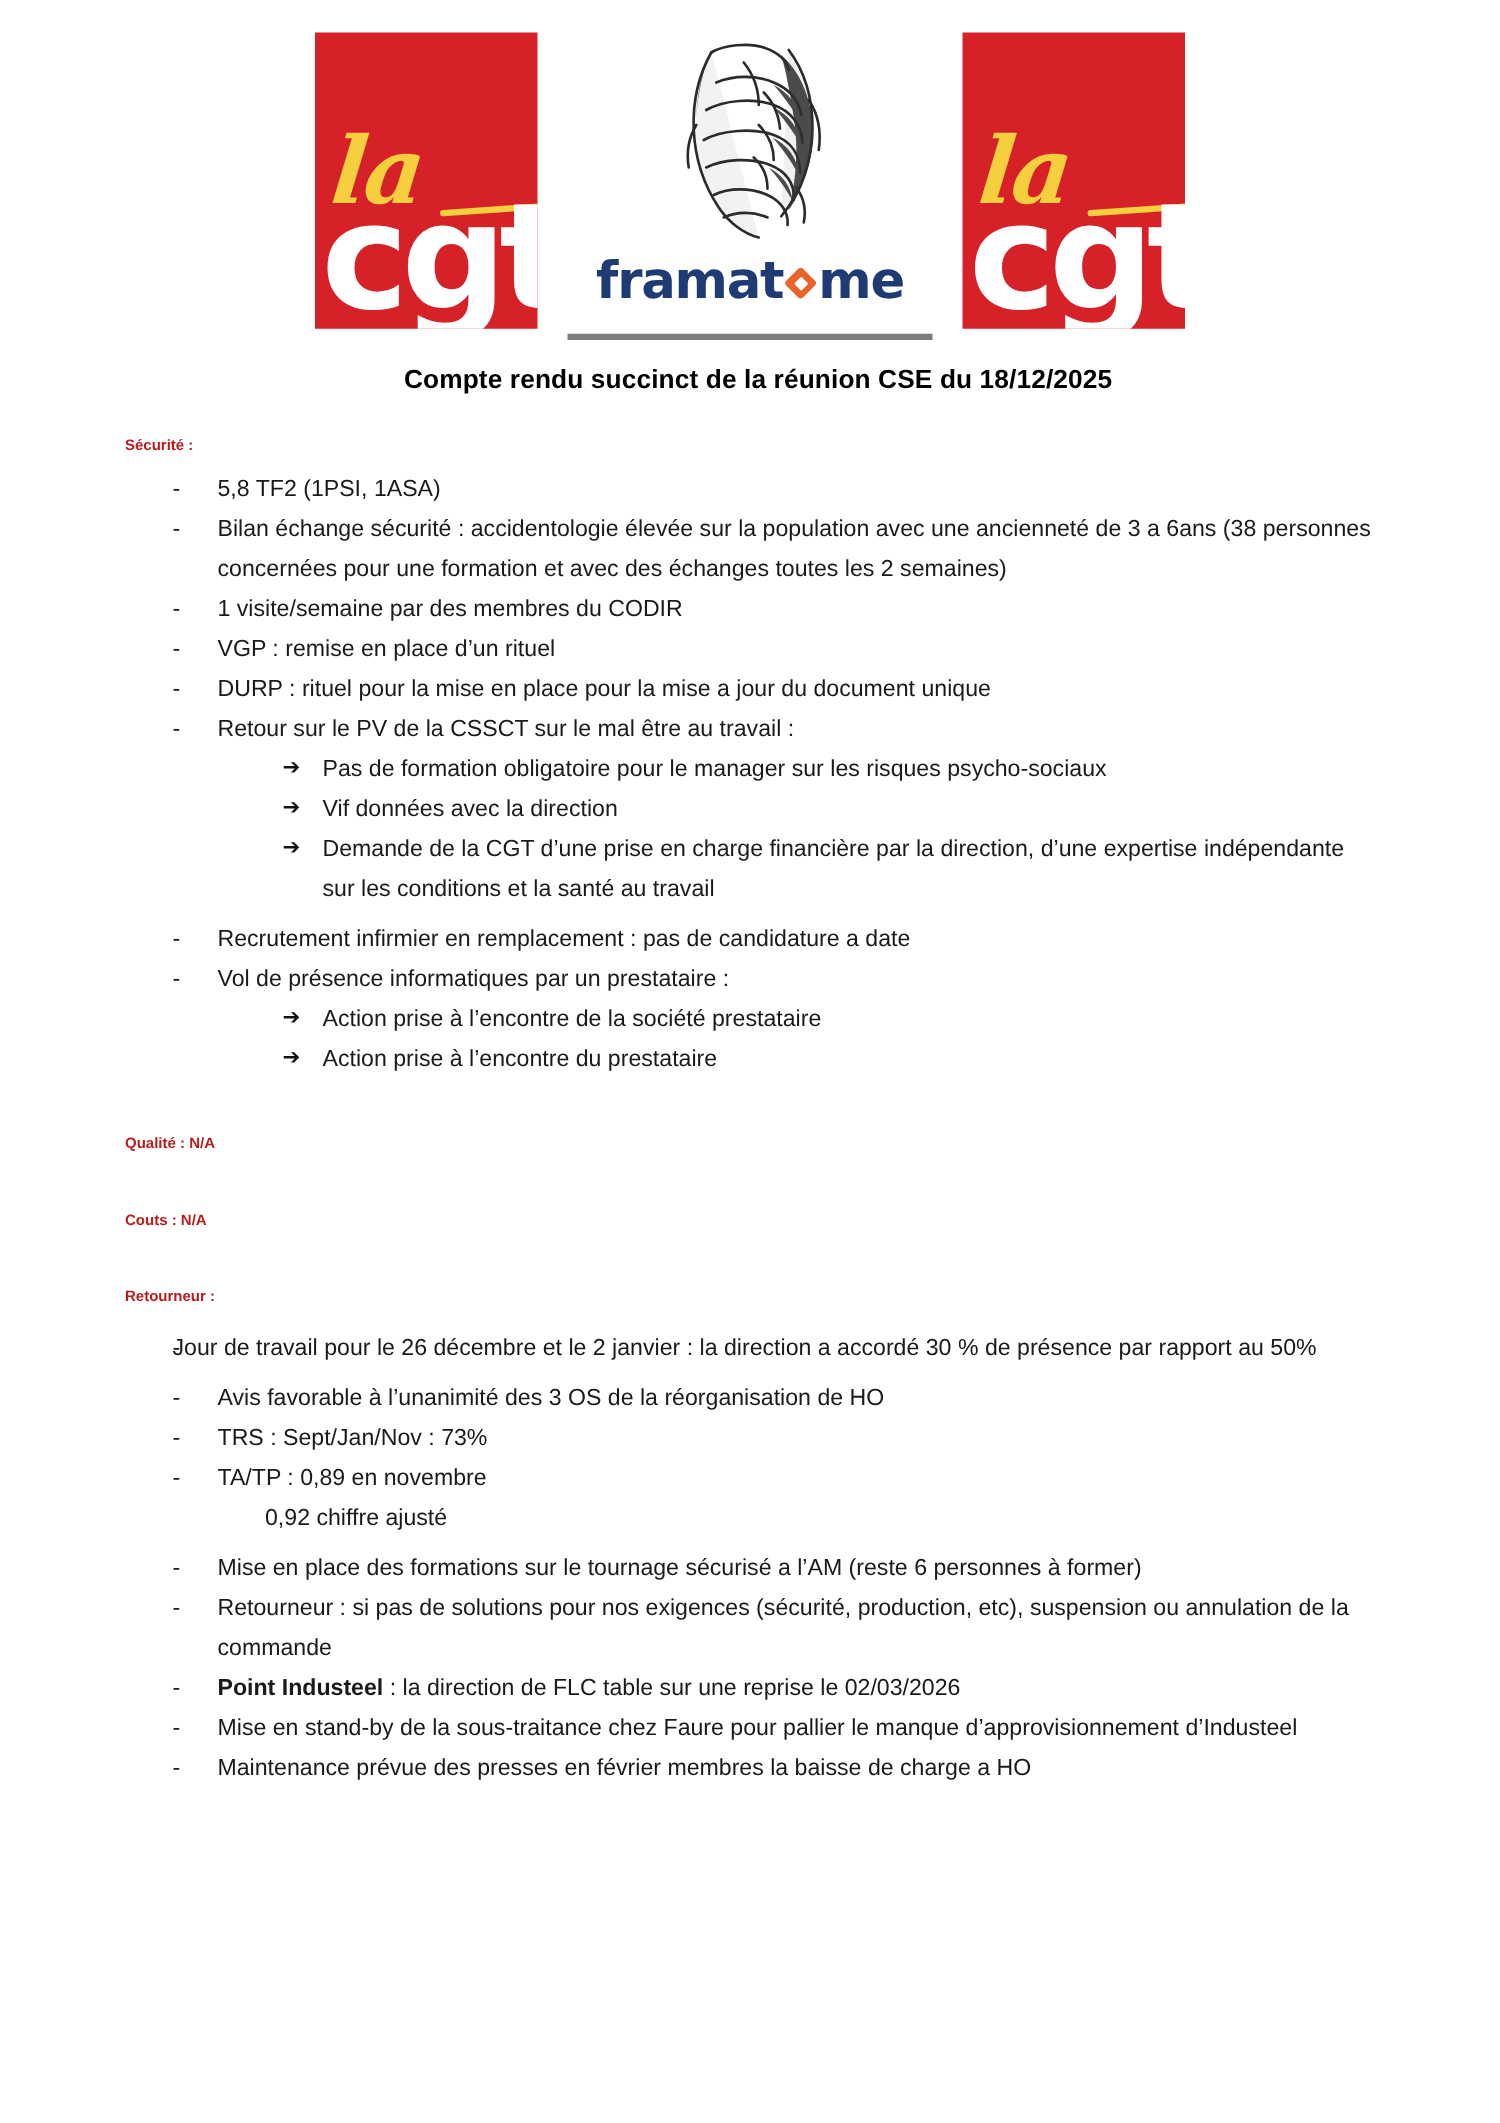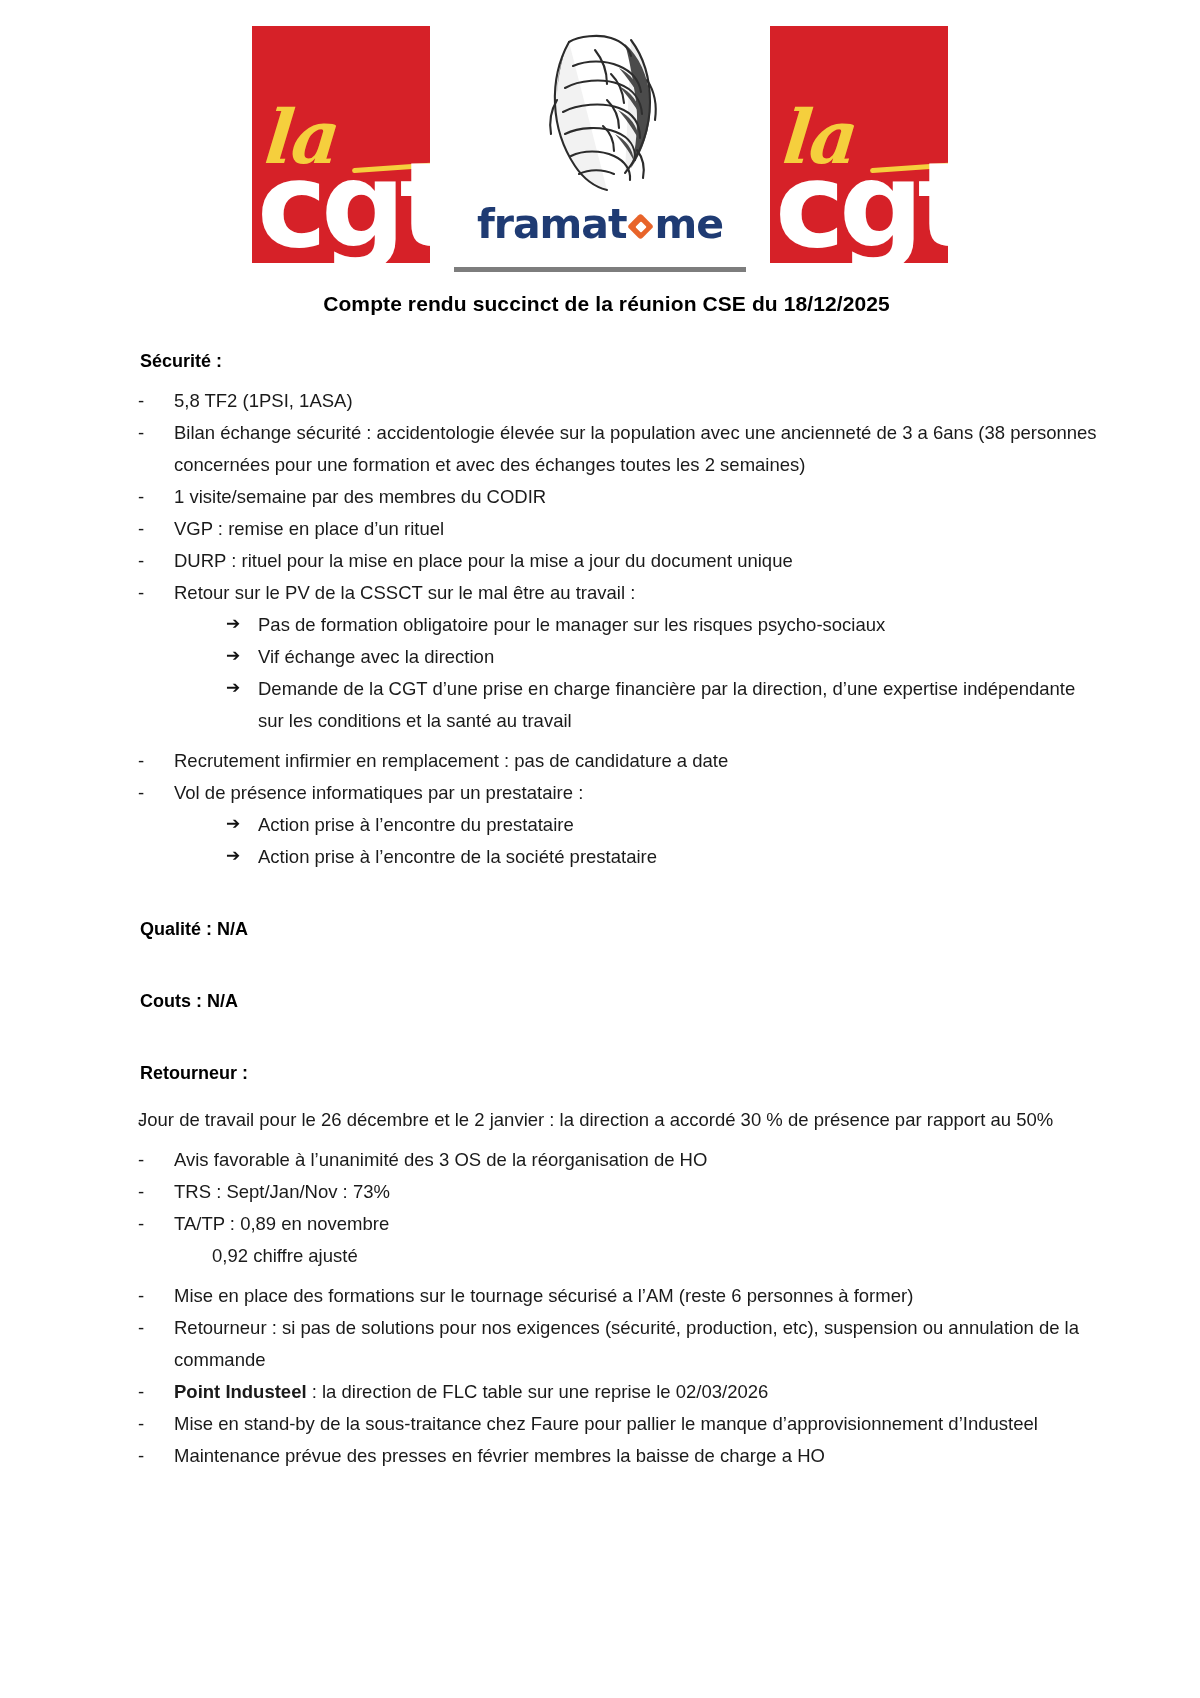--- a/index.html
+++ b/index.html
@@ -143,24 +143,23 @@
   }
 
   
   .content {
     padding: 0 100px 0 100px;
     font-size: 18.5px;
     line-height: 1.73;
   }
   .section-head {
     font-weight: 700;
-    font-size: 18px;
-    color: #000000;
+    font-size: 12px;
+    color: #b91c1c;
     margin-top: 30px;
-    margin-left: 40px;
   }
   .section-head.gap-lg { margin-top: 41px; }
 
   ul.dash {
     list-style: none;
     margin: 8px 0 0 0;
     padding: 0 0 0 38px;
   }
   ul.dash > li {
     position: relative;
@@ -277,30 +276,30 @@
   <ul class="dash">
     <li>5,8 TF2 (1PSI, 1ASA)</li>
     <li>Bilan échange sécurité : accidentologie élevée sur la population avec une ancienneté de 3 a 6ans (38 personnes concernées pour une formation et avec des échanges toutes les 2 semaines)</li>
     <li>1 visite/semaine par des membres du CODIR</li>
     <li>VGP : remise en place d’un rituel</li>
     <li>DURP : rituel pour la mise en place pour la mise a jour du document unique</li>
     <li>Retour sur le PV de la CSSCT sur le mal être au travail :</li>
   </ul>
   <ul class="arrow">
     <li>Pas de formation obligatoire pour le manager sur les risques psycho-sociaux</li>
-    <li>Vif échange avec la direction</li>
+    <li>Vif données avec la direction</li>
     <li>Demande de la CGT d’une prise en charge financière par la direction, d’une expertise indépendante sur les conditions et la santé au travail</li>
   </ul>
   <ul class="dash">
     <li>Recrutement infirmier en remplacement : pas de candidature a date</li>
     <li>Vol de présence informatiques par un prestataire :</li>
   </ul>
   <ul class="arrow">
+    <li>Action prise à l’encontre de la société prestataire</li>
     <li>Action prise à l’encontre du prestataire</li>
-    <li>Action prise à l’encontre de la société prestataire</li>
   </ul>
 
   <div class="section-head gap-lg">Qualité : N/A</div>
 
   <div class="section-head gap-lg">Couts : N/A</div>
 
   <div class="section-head gap-lg">Retourneur :</div>
   <div class="spacer-sm"></div>
   <div class="prod-first">
     <span class="dashmark">-</span><span>Jour de travail pour le 26 décembre et le 2 janvier : la direction a accordé 30 % de présence par rapport au 50%</span>

